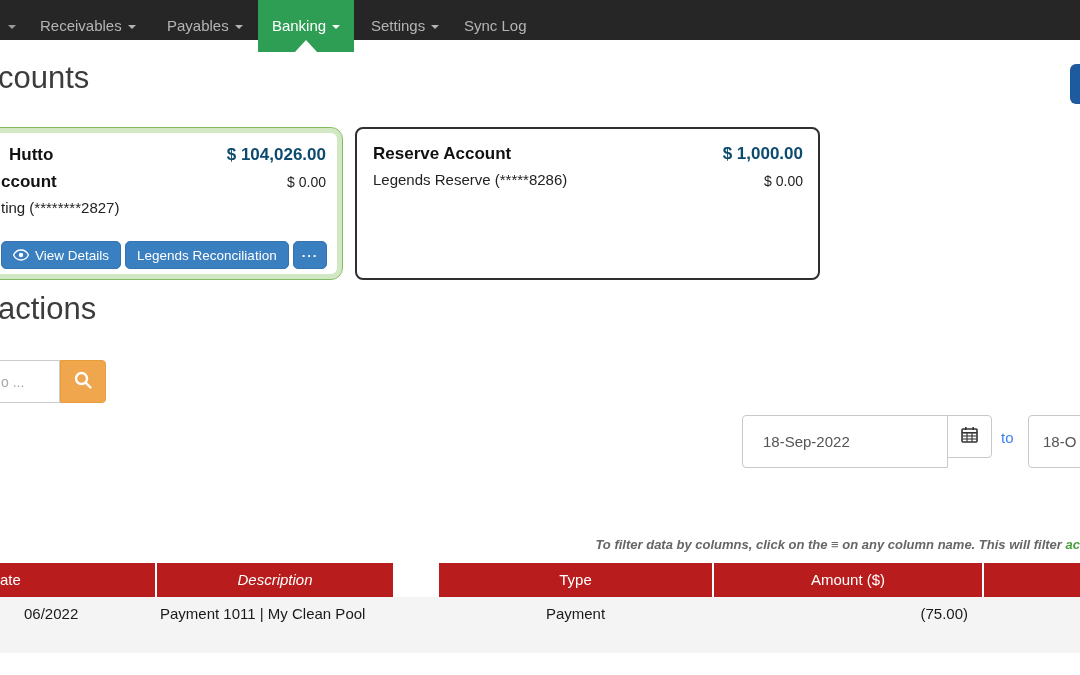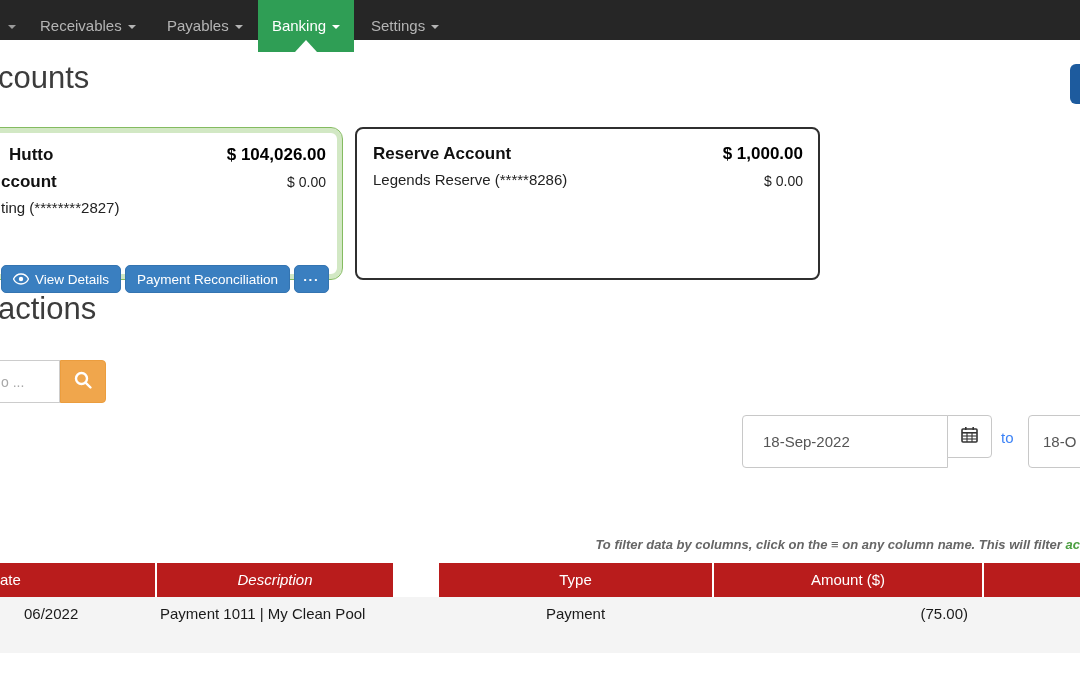--- a/index.html
+++ b/index.html
@@ -19,25 +19,25 @@
   .h-transactions { position:absolute; left:-2px; top:291px; font-size:31px; font-weight:400; color:#3c3c3c; }
 
   
   .corner-btn { position:absolute; right:-4px; top:64px; width:14px; height:40px; background:#1d5b9e; border-radius:6px 0 0 6px; cursor:pointer; }
 
   
   .card-selected { position:absolute; left:-60px; top:127px; width:403px; height:153px; background:#fff; border:1px solid #84bb60; border-radius:12px; box-shadow: inset 0 0 0 5px #d2e8c4; }
   .card-reserve  { position:absolute; left:355px; top:127px; width:465px; height:153px; background:#fff; border:2px solid #2f2f2f; border-radius:8px; }
   .card-title { position:absolute; font-size:17px; font-weight:bold; color:#111; white-space:nowrap; }
   .card-sub   { position:absolute; font-size:15px; color:#222; white-space:nowrap; }
-  .card-bal   { position:absolute; font-size:17px; font-weight:bold; color:#000000; white-space:nowrap; }
+  .card-bal   { position:absolute; font-size:17px; font-weight:bold; color:#0c4a6e; white-space:nowrap; }
   .card-bal2  { position:absolute; font-size:14px; color:#222; white-space:nowrap; }
 
   .btn-row { position:absolute; left:60px; top:113px; display:flex; gap:4px; }
-  .btn-blue { height:28px; background:#3a7fc0; border:1px solid #3474b1; border-radius:5px; color:#fff; font-size:13.5px; display:flex; align-items:center; padding:0 11px; cursor:pointer; white-space:nowrap;margin-top:24px; }
+  .btn-blue { height:28px; background:#3a7fc0; border:1px solid #3474b1; border-radius:5px; color:#fff; font-size:13.5px; display:flex; align-items:center; padding:0 11px; cursor:pointer; white-space:nowrap; }
   .btn-blue .ico { display:flex; margin-right:6px; }
   .btn-more { justify-content:center; padding:0 8px; font-weight:bold; letter-spacing:1px; }
 
   
   .search-input { position:absolute; left:-8px; top:360px; width:68px; height:43px; border:1px solid #ccc; border-radius:0; padding-left:8px; font-size:14px; color:#333; outline:none; font-family:"Liberation Sans",sans-serif; }
   .search-input::placeholder { color:#a8a8a8; }
   .search-btn { position:absolute; left:60px; top:360px; width:46px; height:43px; background:#f0a64c; border:1px solid #eb9d3e; border-radius:4px; border-top-left-radius:0; border-bottom-left-radius:0; display:flex; align-items:center; justify-content:center; cursor:pointer; }
 
   
   .date-input { position:absolute; top:415px; height:53px; border:1px solid #c8c8c8; font-size:15px; color:#555; outline:none; background:#fff; font-family:"Liberation Sans",sans-serif; }
@@ -60,20 +60,21 @@
 <body>
 
 <div class="canvas">
 
   <div class="navbar">
     <span class="nav-stub"><span class="caret"></span></span>
     <span class="nav-item" style="left:40px;"><span>Receivables</span><span class="caret"></span></span>
     <span class="nav-item" style="left:167px;"><span>Payables</span><span class="caret"></span></span>
     <span class="nav-tab-active"><span>Banking</span><span class="caret"></span><span class="notch"></span></span>
     <span class="nav-item" style="left:371px;"><span>Settings</span><span class="caret"></span></span>
+    <span class="nav-item" style="left:464px;"><span>Sync Log</span></span>
   </div>
 
   <div class="h-accounts">counts</div>
 
   <div class="corner-btn"></div>
 
   <div class="card-selected">
     <div class="card-title" style="left:68px; top:17px;">Hutto</div>
     <div class="card-title" style="left:60px; top:44px;">ccount</div>
     <div class="card-sub" style="left:60px; top:71px;">ting (********2827)</div>
@@ -83,21 +84,21 @@
       <div class="btn-blue">
         <span class="ico">
           <svg width="16" height="12" viewBox="0 0 16 12">
               <path d="M8 1C4.5 1 1.8 3.4.5 6c1.3 2.6 4 5 7.5 5s6.2-2.4 7.5-5C14.2 3.4 11.5 1 8 1z" fill="none" stroke="#fff" stroke-width="1.4"></path>
               <circle cx="8" cy="6" r="2.2" fill="#fff"></circle>
             </svg>
         </span>
         <span>View Details</span>
       </div>
       <div class="btn-blue">
-        <span>Payment Reconciliation</span>
+        <span>Legends Reconciliation</span>
       </div>
       <div class="btn-blue btn-more">
         <span>···</span>
       </div>
     </div>
   </div>
 
   <div class="card-reserve">
     <div class="card-title" style="left:16px; top:15px;">Reserve Account</div>
     <div class="card-bal" style="right:15px; top:15px;">$ 1,000.00</div>

